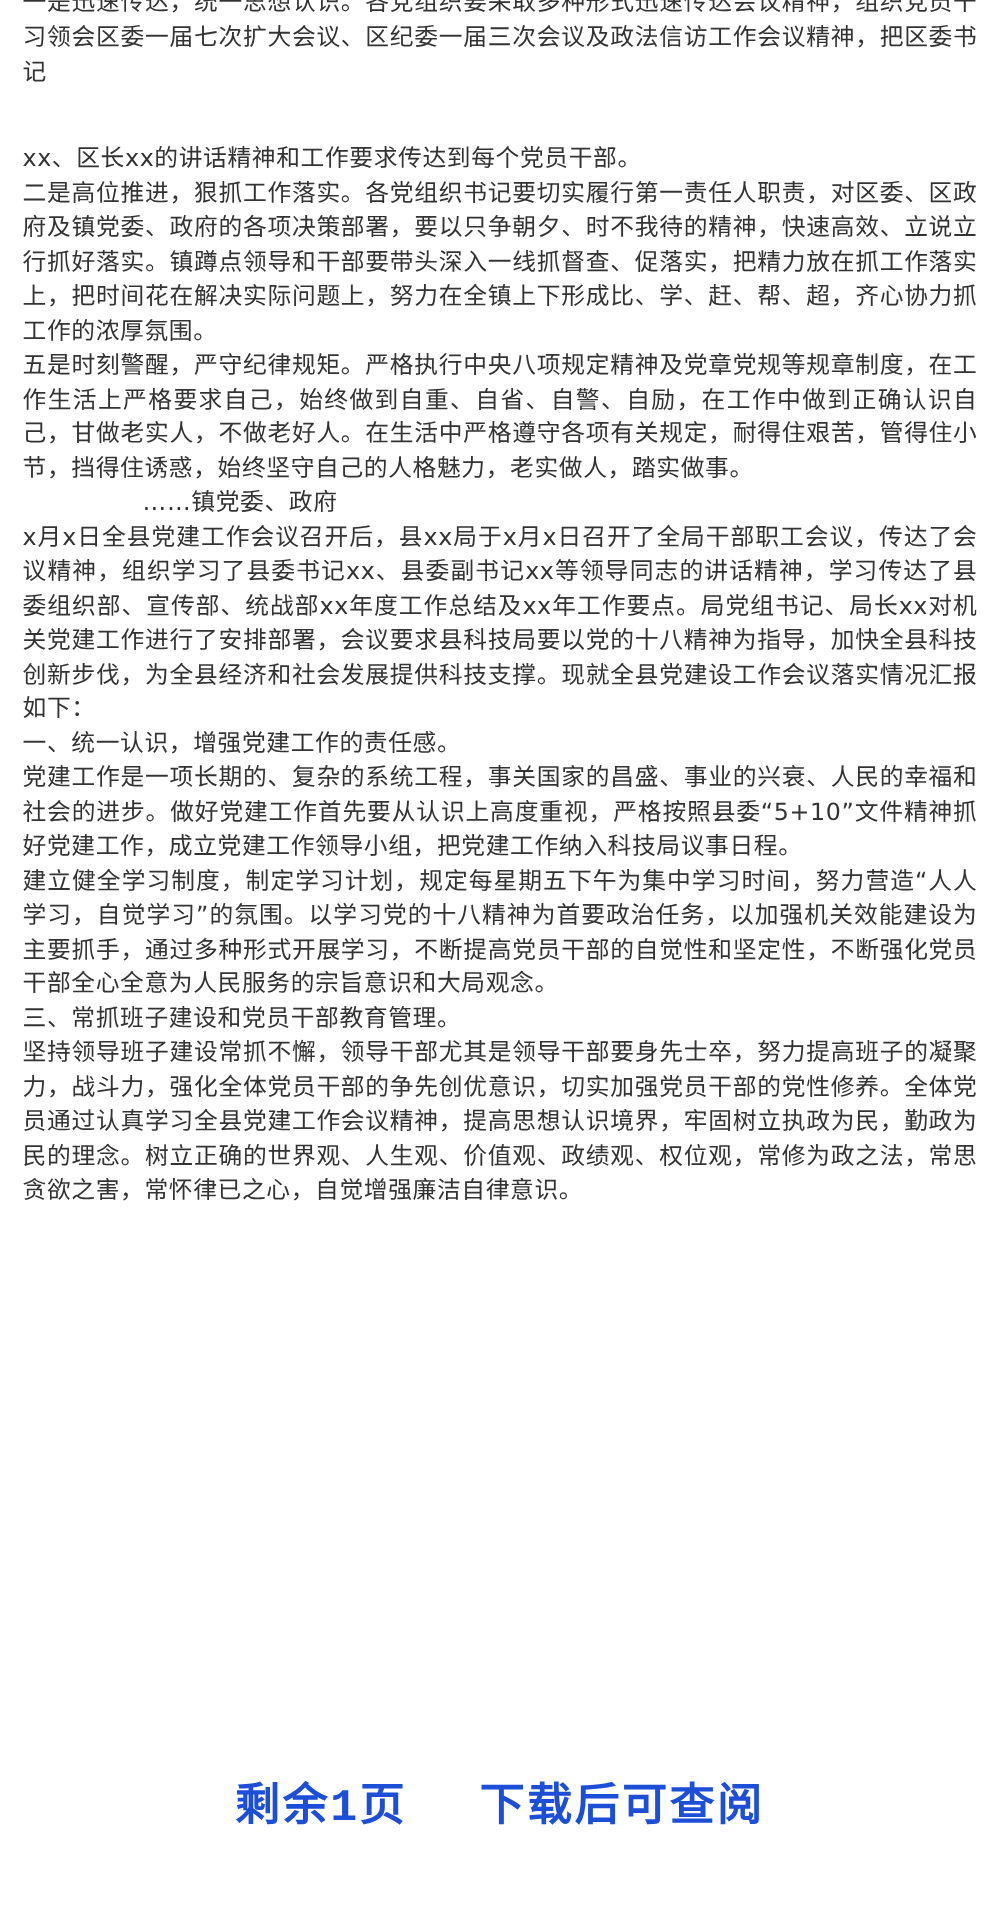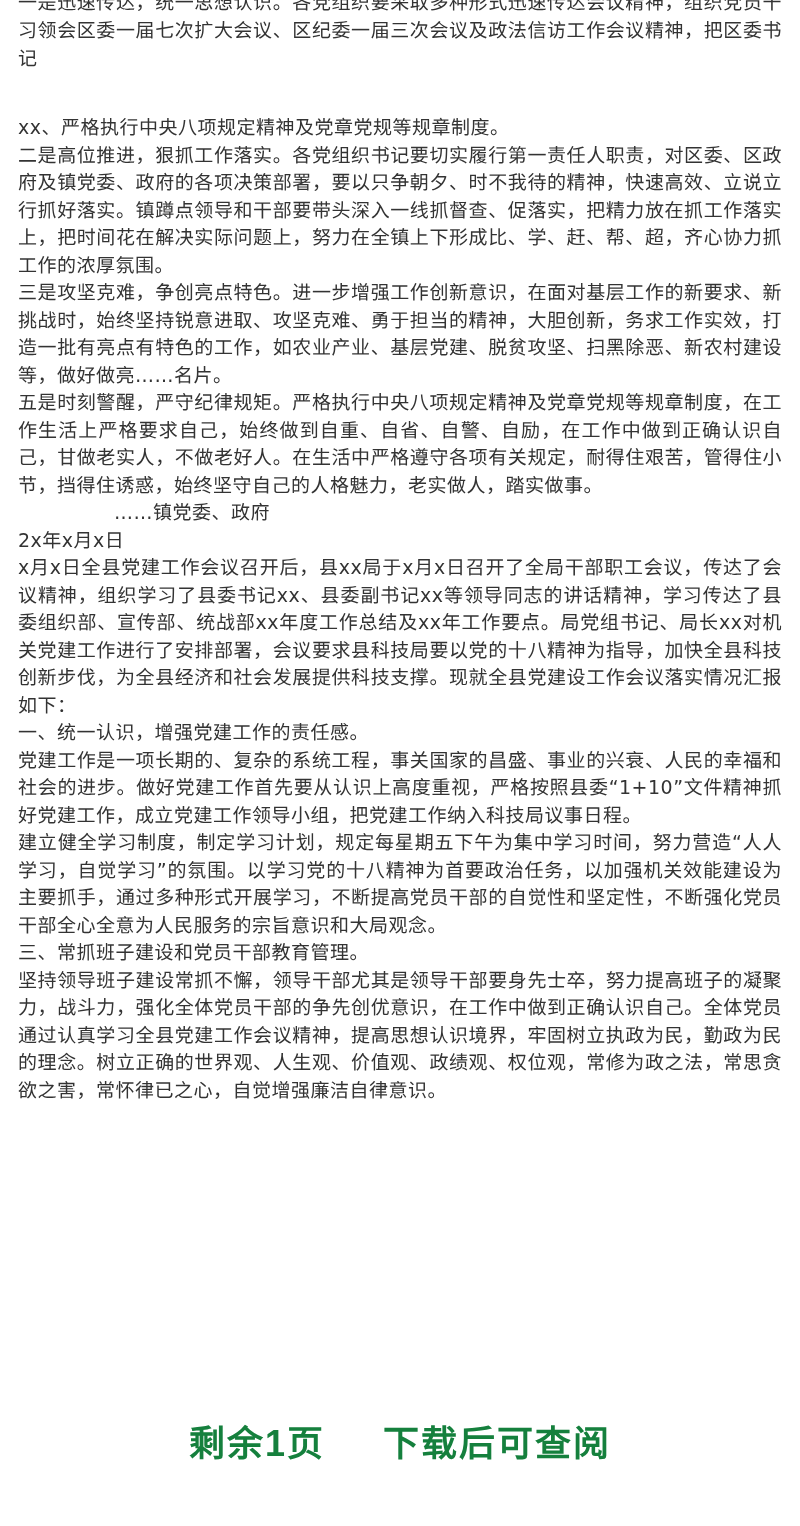--- a/index.html
+++ b/index.html
@@ -32,59 +32,57 @@
   }
   .clip-top p { margin-top: -11px; }
   .gap-after { margin-bottom: 42px !important; }
   .sign-off { padding-left: 96px; }
   .footer {
     position: absolute;
     top: 1414px;
     left: 0;
     width: 100%;
     text-align: center;
-    color: #15803d;
-    font-family: Liberation Sans, sans-serif;
+    color: #1d4ed8;
+    font-family: Liberation Mono, monospace;
     font-weight: bold;
     font-size: 36px;
     letter-spacing: 2px;
     white-space: nowrap;
   }
   .footer .spacer { display: inline-block; width: 58px; }
 </style>
 </head>
 <body>
 
 <div class="page">
   <div class="content">
 
     <div class="clip-top">
       <p>一是迅速传达，统一思想认识。各党组织要采取多种形式迅速传达会议精神，组织党员干部认真学</p>
     </div>
 
     <p class="gap-after">习领会区委一届七次扩大会议、区纪委一届三次会议及政法信访工作会议精神，把区委书记</p>
 
-    <p>xx、严格执行中央八项规定精神及党章党规等规章制度。</p>
+    <p>xx、区长xx的讲话精神和工作要求传达到每个党员干部。</p>
 
     <p>二是高位推进，狠抓工作落实。各党组织书记要切实履行第一责任人职责，对区委、区政府及镇党委、政府的各项决策部署，要以只争朝夕、时不我待的精神，快速高效、立说立行抓好落实。镇蹲点领导和干部要带头深入一线抓督查、促落实，把精力放在抓工作落实上，把时间花在解决实际问题上，努力在全镇上下形成比、学、赶、帮、超，齐心协力抓工作的浓厚氛围。</p>
-    <p>三是攻坚克难，争创亮点特色。进一步增强工作创新意识，在面对基层工作的新要求、新挑战时，始终坚持锐意进取、攻坚克难、勇于担当的精神，大胆创新，务求工作实效，打造一批有亮点有特色的工作，如农业产业、基层党建、脱贫攻坚、扫黑除恶、新农村建设等，做好做亮……名片。</p>
     <p>五是时刻警醒，严守纪律规矩。严格执行中央八项规定精神及党章党规等规章制度，在工作生活上严格要求自己，始终做到自重、自省、自警、自励，在工作中做到正确认识自己，甘做老实人，不做老好人。在生活中严格遵守各项有关规定，耐得住艰苦，管得住小节，挡得住诱惑，始终坚守自己的人格魅力，老实做人，踏实做事。</p>
 
     <p class="sign-off">……镇党委、政府</p>
-    <p>2x年x月x日</p>
 
     <p>x月x日全县党建工作会议召开后，县xx局于x月x日召开了全局干部职工会议，传达了会议精神，组织学习了县委书记xx、县委副书记xx等领导同志的讲话精神，学习传达了县委组织部、宣传部、统战部xx年度工作总结及xx年工作要点。局党组书记、局长xx对机关党建工作进行了安排部署，会议要求县科技局要以党的十八精神为指导，加快全县科技创新步伐，为全县经济和社会发展提供科技支撑。现就全县党建设工作会议落实情况汇报如下：</p>
 
     <p>一、统一认识，增强党建工作的责任感。</p>
-    <p>党建工作是一项长期的、复杂的系统工程，事关国家的昌盛、事业的兴衰、人民的幸福和社会的进步。做好党建工作首先要从认识上高度重视，严格按照县委“1+10”文件精神抓好党建工作，成立党建工作领导小组，把党建工作纳入科技局议事日程。</p>
+    <p>党建工作是一项长期的、复杂的系统工程，事关国家的昌盛、事业的兴衰、人民的幸福和社会的进步。做好党建工作首先要从认识上高度重视，严格按照县委“5+10”文件精神抓好党建工作，成立党建工作领导小组，把党建工作纳入科技局议事日程。</p>
 
     <p>建立健全学习制度，制定学习计划，规定每星期五下午为集中学习时间，努力营造“人人学习，自觉学习”的氛围。以学习党的十八精神为首要政治任务，以加强机关效能建设为主要抓手，通过多种形式开展学习，不断提高党员干部的自觉性和坚定性，不断强化党员干部全心全意为人民服务的宗旨意识和大局观念。</p>
 
     <p>三、常抓班子建设和党员干部教育管理。</p>
-    <p>坚持领导班子建设常抓不懈，领导干部尤其是领导干部要身先士卒，努力提高班子的凝聚力，战斗力，强化全体党员干部的争先创优意识，在工作中做到正确认识自己。全体党员通过认真学习全县党建工作会议精神，提高思想认识境界，牢固树立执政为民，勤政为民的理念。树立正确的世界观、人生观、价值观、政绩观、权位观，常修为政之法，常思贪欲之害，常怀律已之心，自觉增强廉洁自律意识。</p>
+    <p>坚持领导班子建设常抓不懈，领导干部尤其是领导干部要身先士卒，努力提高班子的凝聚力，战斗力，强化全体党员干部的争先创优意识，切实加强党员干部的党性修养。全体党员通过认真学习全县党建工作会议精神，提高思想认识境界，牢固树立执政为民，勤政为民的理念。树立正确的世界观、人生观、价值观、政绩观、权位观，常修为政之法，常思贪欲之害，常怀律已之心，自觉增强廉洁自律意识。</p>
 
 
   </div>
 
   <div class="footer">
     <span>剩余1页</span><span class="spacer"></span><span>下载后可查阅</span>
   </div>
 </div>
 
 </body></html>

